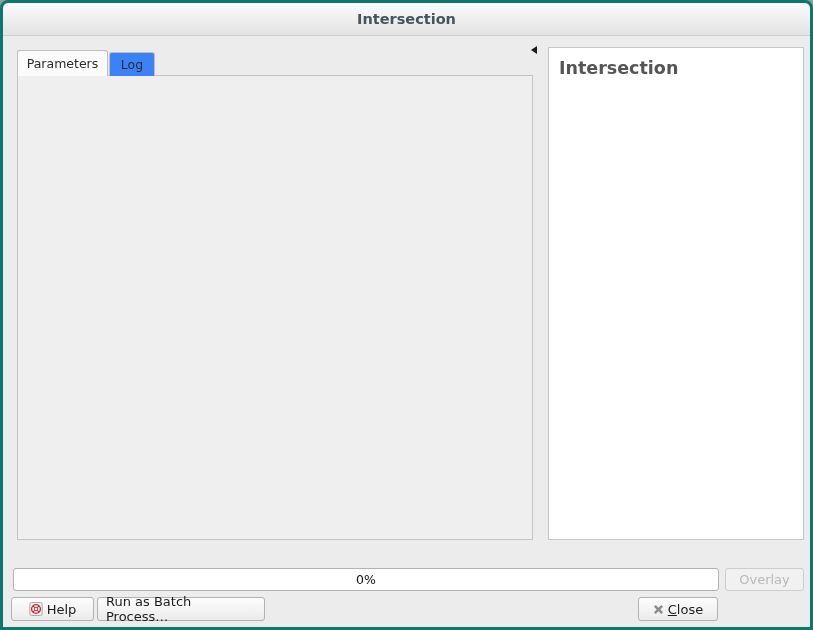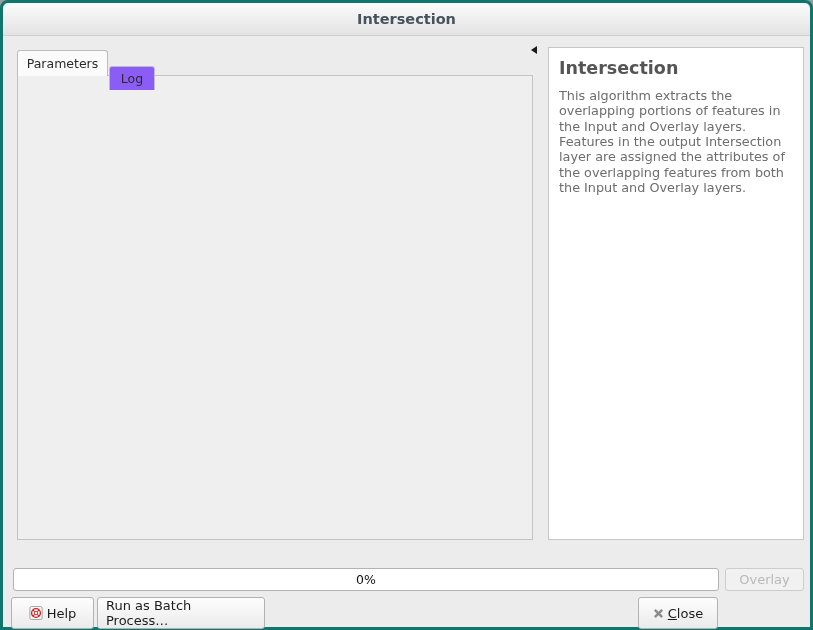--- a/index.html
+++ b/index.html
@@ -34,21 +34,21 @@
     border:1px solid #bdbdbd;
     border-bottom:none;
     border-radius:3px 3px 0 0;
     font-size:12.5px;
     color:#2b2b2b;
     text-align:center;
     line-height:25px;
     z-index:3;
   }
   .tab.active { background:#fbfbfb; }
-  .tab.inactive { background:#8b5cf6; top:63px; height:24px; line-height:23px; }
+  .tab.inactive { background:#3b82f6; top:49px; height:24px; line-height:23px; }
   .panel-left {
     position:absolute; left:14px; top:72px; width:516px; height:465px;
     background:#efefef;
     border:1px solid #c3c3c3;
     z-index:2;
   }
   .tab-cover { position:absolute; top:71px; height:2px; background:#fbfbfb; z-index:4; }
 
   .field-label {
     position:absolute;
@@ -161,21 +161,21 @@
     position:absolute; left:10px; top:565px; width:706px; height:23px;
     background:#ffffff;
     border:1px solid #b2b2b2;
     border-radius:3px;
     text-align:center;
     font-size:12.5px;
     color:#111;
     line-height:21px;
   }
   .btn {
-    position:absolute; height:32px;
+    position:absolute; height:24px;
     background:linear-gradient(#fdfdfd,#ebebeb);
     border:1px solid #b2b2b2;
     border-radius:3px;
     display:flex; align-items:center; justify-content:center;
     gap:4px;
     font-size:13px;
     color:#1c1c1c;
     cursor:pointer;
     padding:0 8px;
   }
@@ -267,21 +267,20 @@
   <div class="btn-small" style="left:494px;top:354px;height:24px;">…</div>
 
   <div class="checkrow" style="left:22px;top:386px;">
     <span class="checkbox enabled checked"></span>
     <span class="checklabel">Open output file after running algorithm</span>
   </div>
 
   <div class="collapse-arrow"></div>
   <div class="panel-right">
     <div class="help-title">Intersection</div>
-    <div class="help-desc">This algorithm extracts the overlapping portions of features in the Input and Overlay layers. Features in the output Intersection layer are assigned the attributes of the overlapping features from both the Input and Overlay layers.</div>
   </div>
 
   <div class="progressbar">0%</div>
   <div class="btn disabled" style="left:722px;top:565px;width:79px;height:23px;">Overlay</div>
 
   <div class="btn" style="left:8px;top:594px;width:83px;">
     <span class="icon">
       <svg width="14" height="14" viewBox="0 0 16 16">
           <rect x="1" y="0.5" width="14" height="15" rx="2" fill="#f6f6f6" stroke="#9a9a9a"></rect>
           <circle cx="8" cy="8" r="5" fill="#fff" stroke="#cc2222" stroke-width="1.6"></circle>

